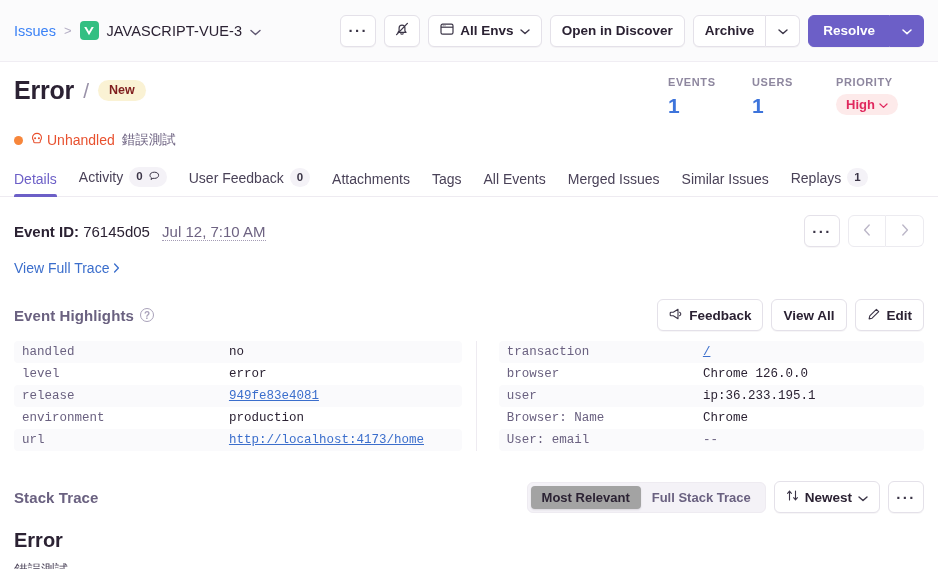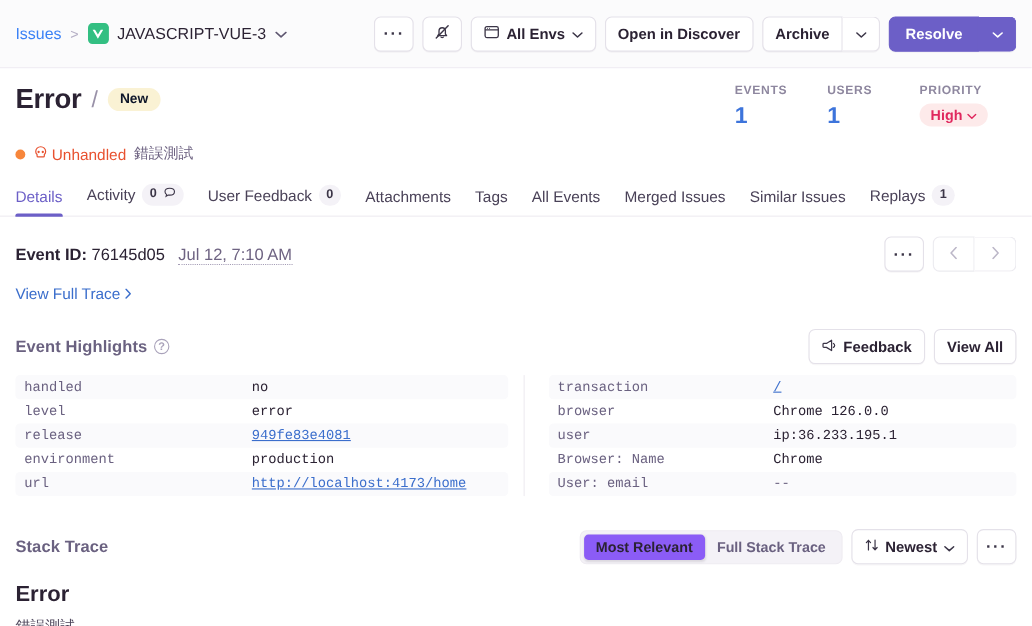--- a/index.html
+++ b/index.html
@@ -60,21 +60,21 @@
   .split .btn:last-child { border-top-left-radius: 0; border-bottom-left-radius: 0; border-left: none; width: 34px; padding: 0; }
   .dots { letter-spacing: 1.5px; font-size: 15px; line-height: 1; color: #3b3547; }
 
   
   .titleblock { padding: 14px 14px 0 14px; display: flex; align-items: flex-start; }
   .title-left { flex: 1 1 auto; }
   .title-row { display: flex; align-items: center; gap: 9px; }
   h1.title { font-size: 25px; font-weight: bold; color: #2b2233; letter-spacing: -.2px; }
   .slash { color: #9991a8; font-size: 21px; font-weight: 300; }
   .badge-new {
-    background: #faf2d4; color: #0f172a; font-size: 12.5px; font-weight: bold;
+    background: #faf2d4; color: #7f1d1d; font-size: 12.5px; font-weight: bold;
     border-radius: 20px; padding: 3px 11px; line-height: 1.2;
   }
   .subtitle-row { display: flex; align-items: center; gap: 7px; margin-top: 26px; font-size: 14px; }
   .dot-orange { width: 9px; height: 9px; border-radius: 50%; background: #f7863b; display: inline-block; }
   .unhandled { color: #e8512f; display: inline-flex; align-items: center; gap: 3px; }
   .culprit { color: #6e6382; font-size: 13.5px; }
 
   .stats { display: flex; gap: 0; align-items: flex-start; padding-right: 4px; }
   .stat { text-align: left; min-width: 84px; }
   .stat-label { font-size: 11px; letter-spacing: .6px; font-weight: bold; color: #8e879f; text-transform: uppercase; }
@@ -157,21 +157,21 @@
   .st-head { display: flex; align-items: center; padding: 30px 14px 0 14px; }
   .st-controls { margin-left: auto; display: flex; align-items: center; gap: 8px; }
   .segmented {
     display: inline-flex; background: #f4f2f7; border-radius: 6px; padding: 3px;
     border: 1px solid #eeebf1;
   }
   .seg {
     font-size: 13px; padding: 4px 11px; border-radius: 4px; cursor: pointer;
     color: #6a6180; font-weight: bold; white-space: nowrap;
   }
-  .seg.active { background: #8b5cf6; color: #2b2233; box-shadow: 0 1px 2px rgba(43,34,51,.12); }
+  .seg.active { background: #a3a3a3; color: #2b2233; box-shadow: 0 1px 2px rgba(43,34,51,.12); }
 
   .st-body { padding: 16px 14px 0 14px; }
   .st-title { font-size: 20px; font-weight: bold; color: #2b2233; }
   .st-sub { font-size: 13.5px; color: #4a4258; margin-top: 9px; }
   svg { flex: 0 0 auto; }
 </style>
 </head>
 <body>
 
 <div class="topbar">
@@ -377,20 +377,28 @@
     <button class="btn">
       <span>
         <svg width="14" height="14" viewBox="0 0 14 14">
             <path d="M2 5.2h2.3L9 2.3v9.4L4.3 8.8H2a.8.8 0 0 1-.8-.8V6a.8.8 0 0 1 .8-.8z" fill="none" stroke="#3b3547" stroke-width="1.1" stroke-linejoin="round"></path>
             <path d="M10.6 5.2c.8.4 1.2 1 1.2 1.8s-.4 1.4-1.2 1.8" fill="none" stroke="#3b3547" stroke-width="1.1" stroke-linecap="round"></path>
           </svg>
       </span>
       <span>Feedback</span>
     </button>
     <button class="btn">View All</button>
+    <button class="btn">
+      <span>
+        <svg width="14" height="14" viewBox="0 0 14 14">
+            <path d="M9.4 2.3l2.3 2.3-6.6 6.6-3 .7.7-3 6.6-6.6z" fill="none" stroke="#3b3547" stroke-width="1.1" stroke-linejoin="round"></path>
+          </svg>
+      </span>
+      <span>Edit</span>
+    </button>
   </div>
 </div>
 
 <div class="hl-body">
   <div class="hl-col">
     <div class="hrow alt">
       <span class="hkey mono">handled</span>
       <span class="hval mono">no</span>
     </div>
     <div class="hrow">

